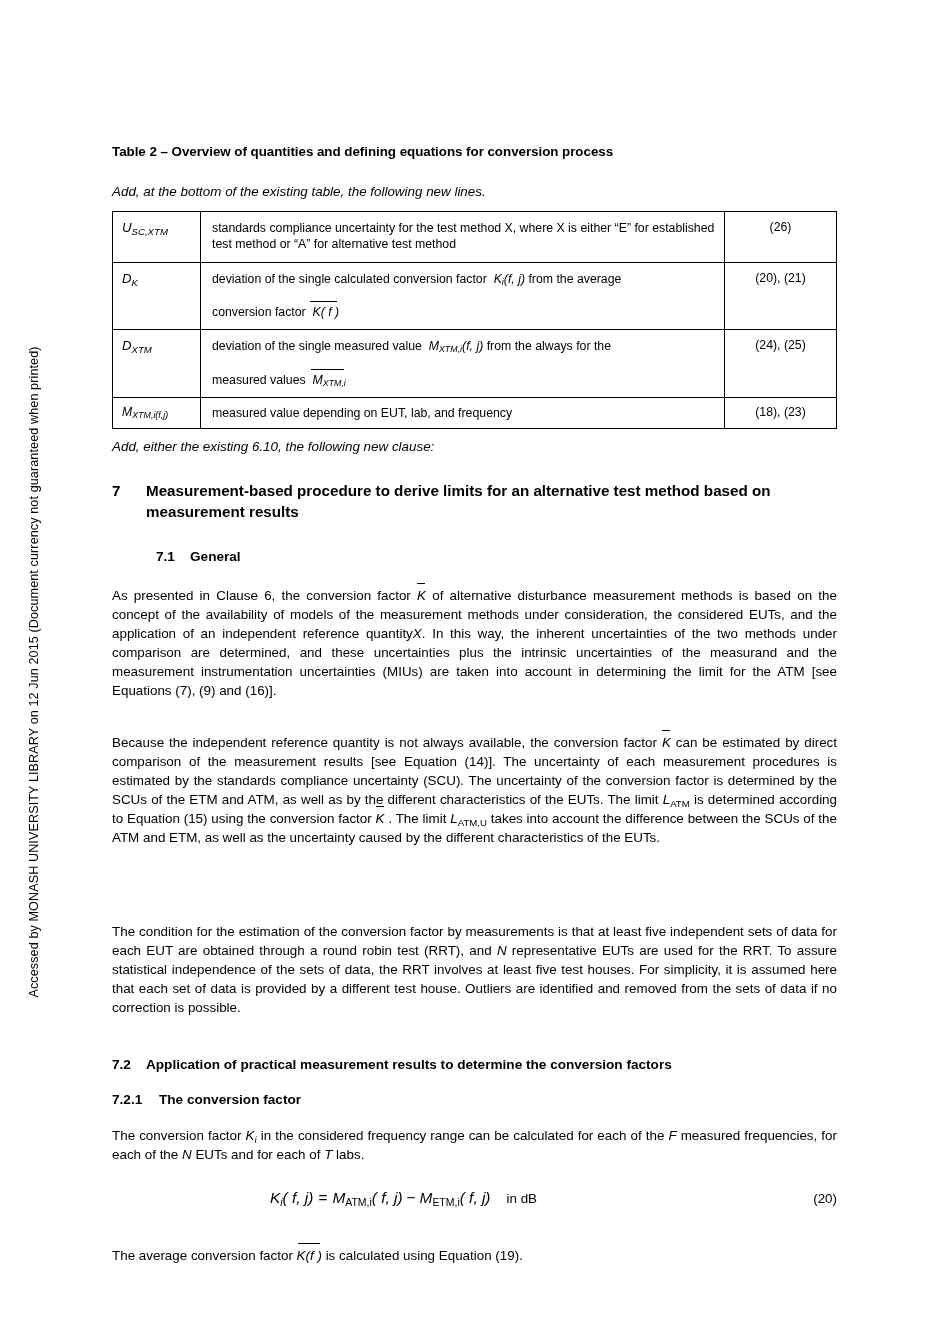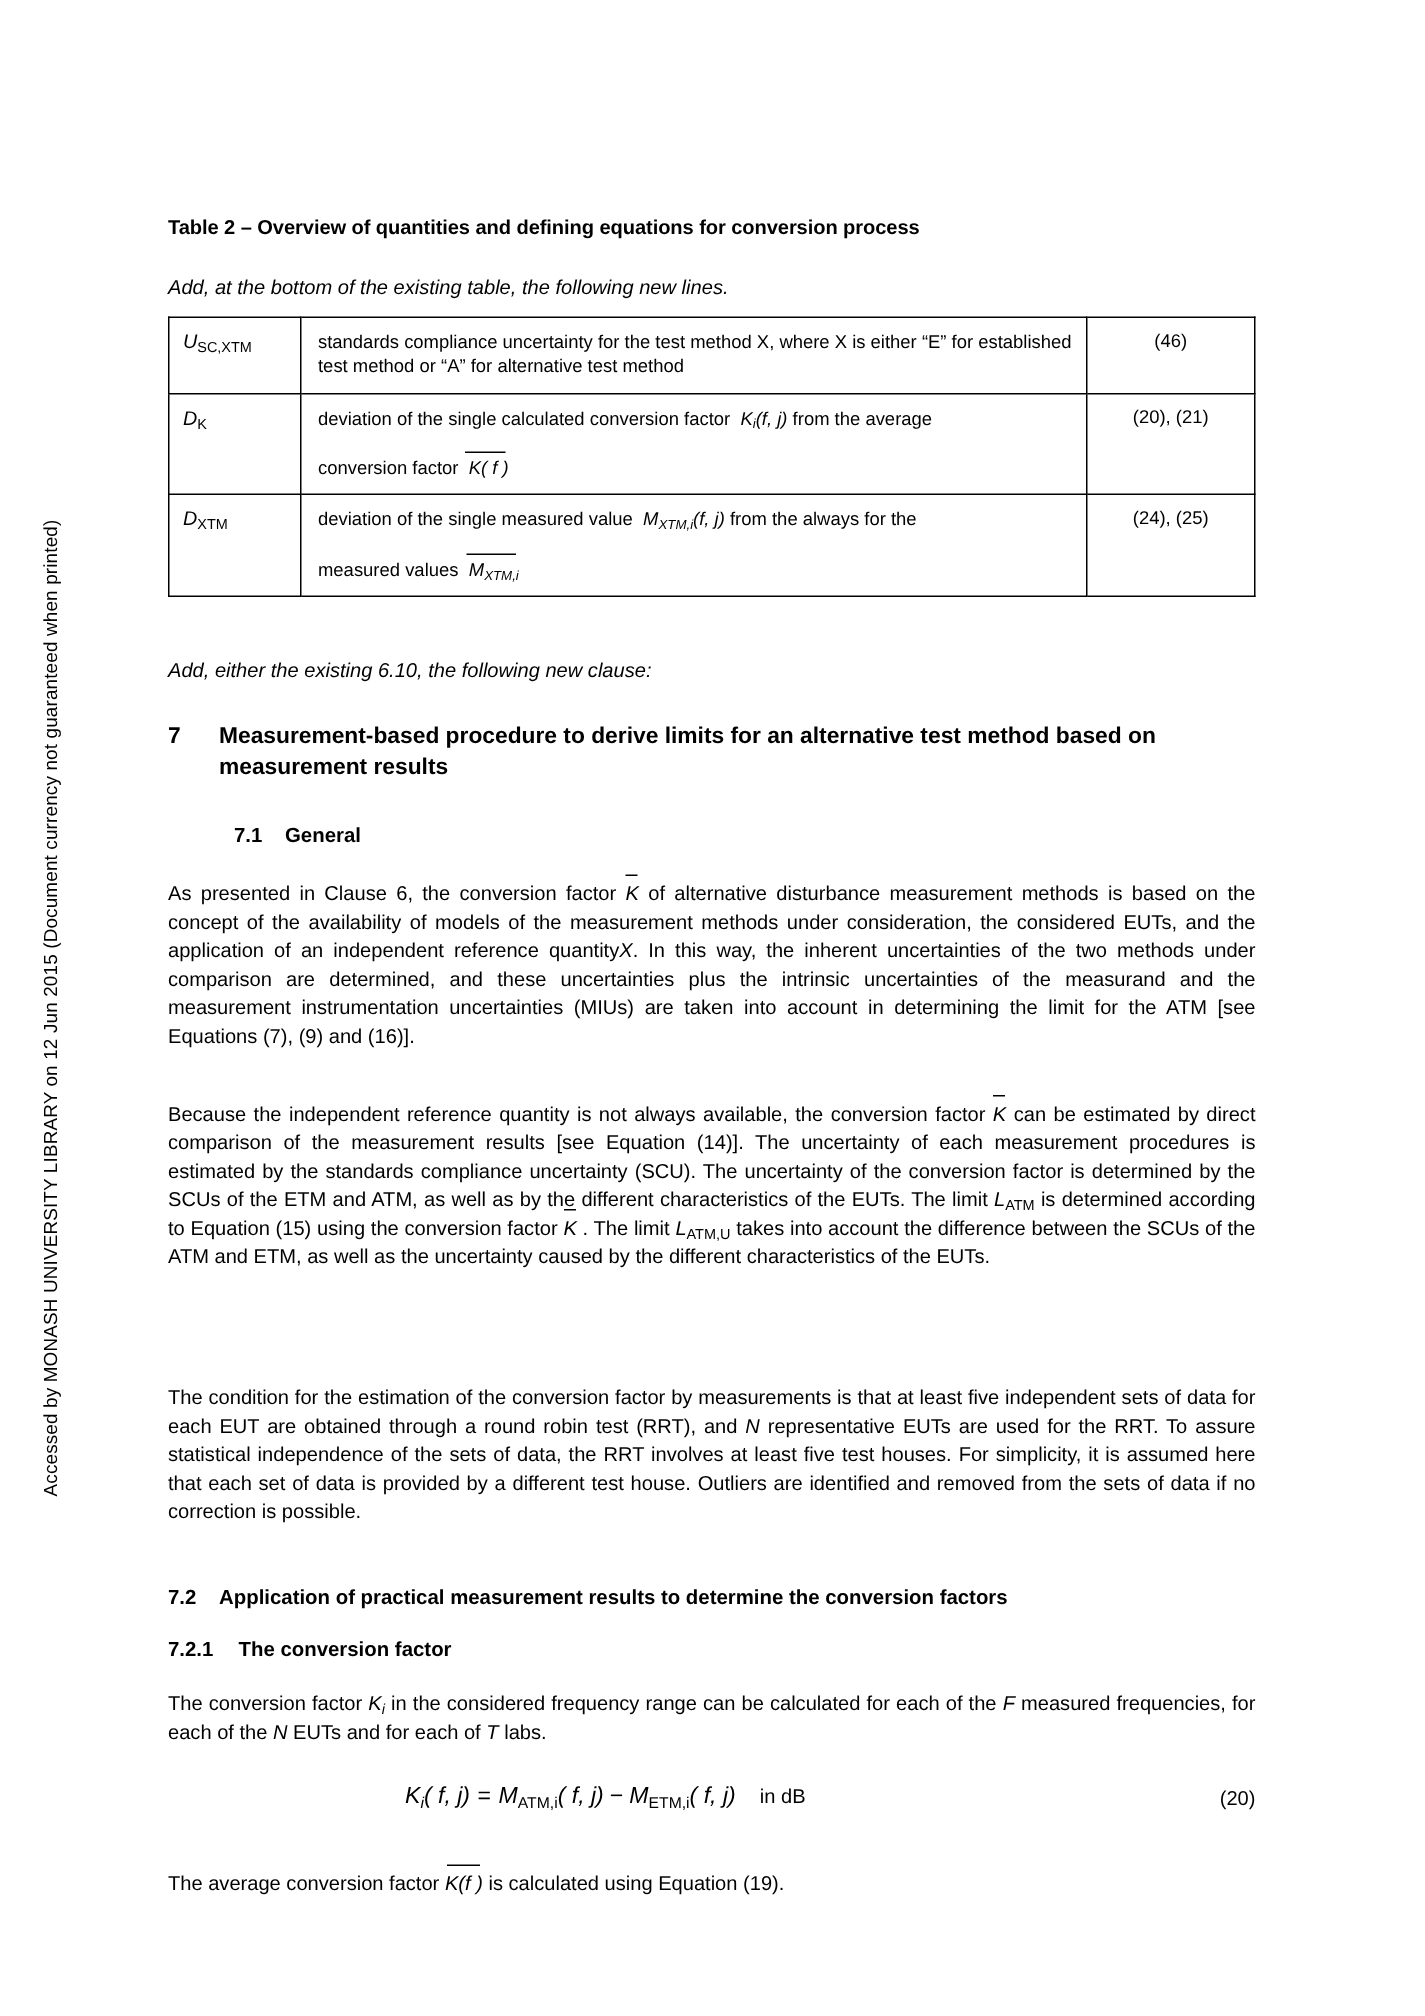--- a/index.html
+++ b/index.html
@@ -149,21 +149,21 @@
   }
   .tbl .c-sym { width: 88px; }
   .tbl .c-desc { width: 524px; }
   .tbl .c-eq { width: 112px; text-align: center; }
 
   .cell-pad { padding: 8px 7px 8px 9px; }
   .cell-pad-desc { padding: 8px 8px 9px 11px; line-height: 1.33; }
   .cell-pad-eq { padding: 8px 6px 8px 6px; }
 
   .sym { font-size: 13.2px; font-style: italic; white-space: nowrap; }
-  .sym sub { font-size: 0.73em; }
+  .sym sub { font-size: 0.73em; font-style: italic; }
 
   .desc-line2 { margin-top: 17px; display: block; }
   .row-small .cell-pad-desc { padding-top: 7px; padding-bottom: 7px; }
 
   
   .eqblock {
     position: absolute;
     left: 0;
     top: 1189px;
     width: 725px;
@@ -212,21 +212,21 @@
             <span class="sym"><span>U</span><sub>SC,XTM</sub></span>
           </div>
         </td>
         <td>
           <div class="cell-pad-desc">
             <span>standards compliance uncertainty for the test method X, where X is either “E” for established test method or “A” for alternative test method</span>
           </div>
         </td>
         <td class="c-eq">
           <div class="cell-pad-eq">
-            <span>(46)</span>
+            <span>(26)</span>
           </div>
         </td>
       </tr>
 
       <tr>
         <td>
           <div class="cell-pad">
             <span class="sym"><span>D</span><sub>K</sub></span>
           </div>
         </td>
@@ -265,20 +265,37 @@
             </span>
           </div>
         </td>
         <td class="c-eq">
           <div class="cell-pad-eq">
             <span>(24), (25)</span>
           </div>
         </td>
       </tr>
 
+      <tr class="row-small">
+        <td>
+          <div class="cell-pad" style="padding-top:7px;padding-bottom:7px;">
+            <span class="sym" style="font-size:12.2px"><span>M</span><sub class="it">XTM,i(f,j)</sub></span>
+          </div>
+        </td>
+        <td>
+          <div class="cell-pad-desc">
+            <span>measured value depending on EUT, lab, and frequency</span>
+          </div>
+        </td>
+        <td class="c-eq">
+          <div class="cell-pad-eq" style="padding-top:7px;padding-bottom:7px;">
+            <span>(18), (23)</span>
+          </div>
+        </td>
+      </tr>
     </tbody>
   </table>
 
   <div class="instr instr-2">Add, either the existing 6.10, the following new clause:</div>
 
   <h1 class="clause-h1">
     <span class="num">7</span>
     <span class="txt">Measurement-based procedure to derive limits for an alternative test method based on measurement results</span>
   </h1>
 

